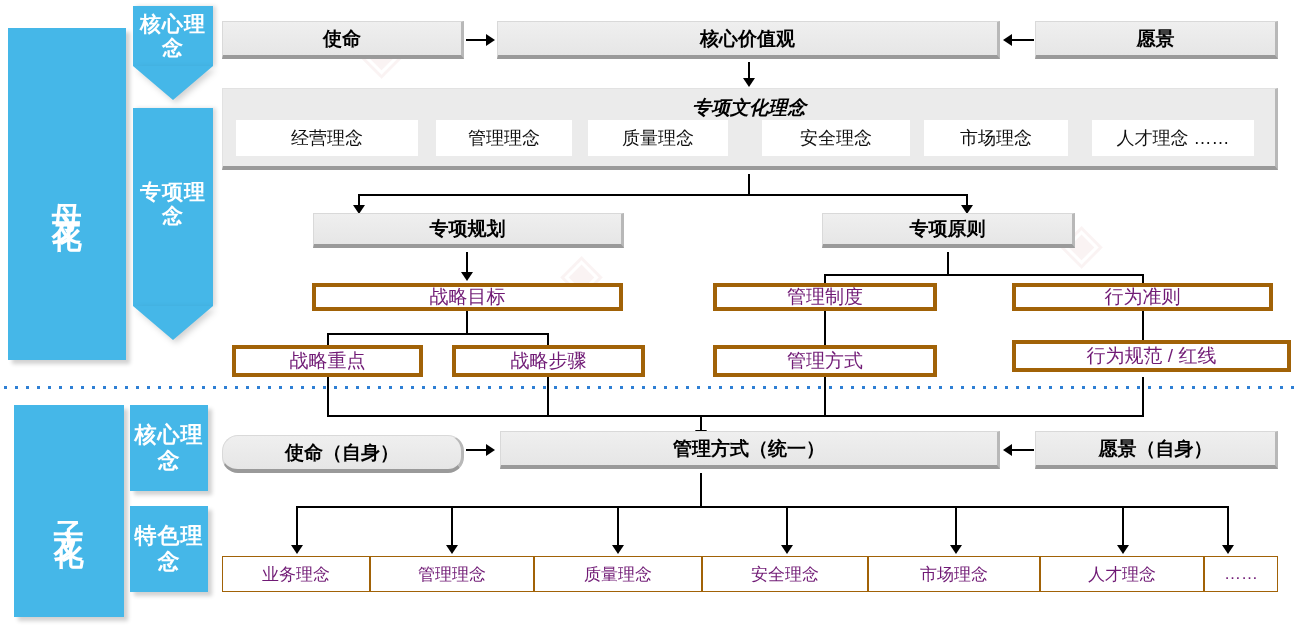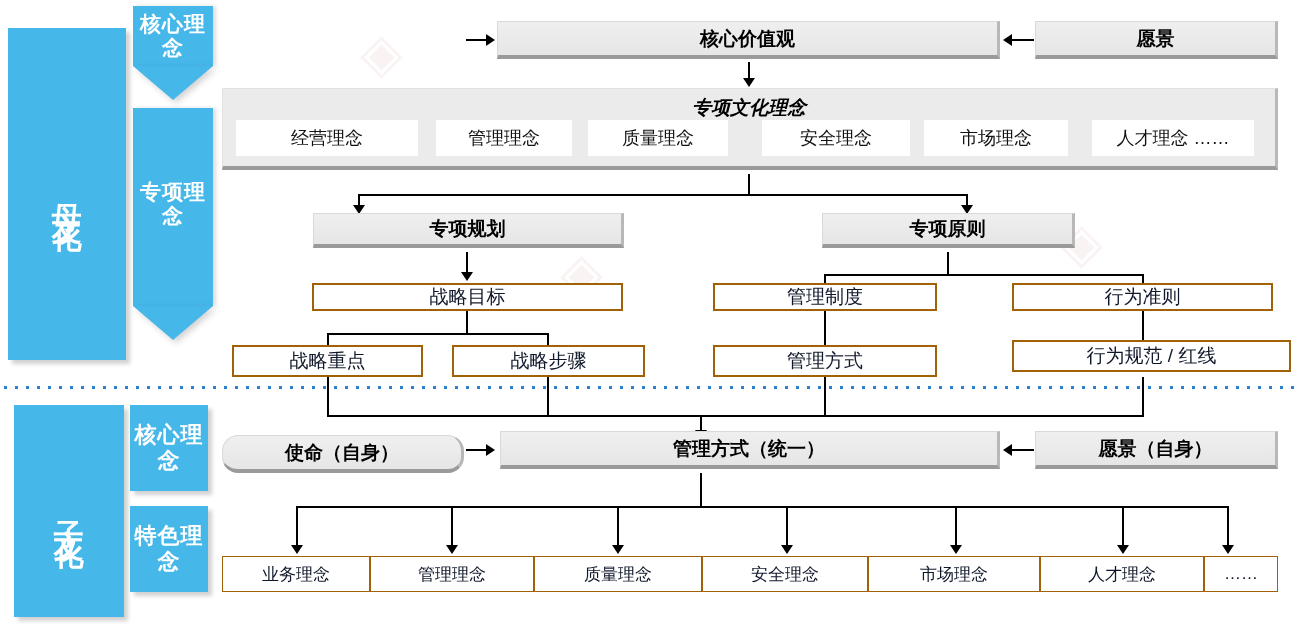--- a/index.html
+++ b/index.html
@@ -81,23 +81,23 @@
     position:absolute;
     background:#ffffff;
     display:flex;align-items:center;justify-content:center;
     font-size:18px;color:#111;
     box-sizing:border-box;
   }
   
   .obox{
     position:absolute;
     background:#ffffff;
-    border:2px solid #a16207;
-    display:flex;align-items:center;justify-content:center;
-    font-size:19px;color:#0f172a;
+    border:4px solid #a16207;
+    display:flex;align-items:center;justify-content:center;
+    font-size:19px;color:#701a75;
     box-sizing:border-box;
   }
   .obox.thin{border-width:1.5px;font-size:17px;}
 
   
   .ln{position:absolute;background:#000;}
   .lnv{width:2px;}
   .lnh{height:2px;}
   .tri-down{
     position:absolute;width:0;height:0;
@@ -146,20 +146,21 @@
     <div class="head" style="top:60px;"></div>
     <div class="atext" style="top:6px;">核心理念</div>
   </div>
 
   <div class="arrowbox" style="left:133px;top:108px;width:80px;height:245px;">
     <div class="shaft" style="height:198px;"></div>
     <div class="head" style="top:198px;"></div>
     <div class="atext" style="top:72px;">专项理念</div>
   </div>
 
+  <div class="gbox" style="left:222px;top:21px;width:242px;height:38px;">使命</div>
   <div class="gbox" style="left:497px;top:21px;width:503px;height:38px;">核心价值观</div>
   <div class="gbox" style="left:1035px;top:21px;width:243px;height:38px;">愿景</div>
 
   <div class="ln lnh" style="left:466px;top:39px;width:22px;"></div>
   <div class="tri-right" style="left:486px;top:34px;"></div>
 
   <div class="ln lnh" style="left:1012px;top:39px;width:22px;"></div>
   <div class="tri-left" style="left:1003px;top:34px;"></div>
 
   <div class="ln lnv" style="left:748px;top:62px;height:18px;"></div>

